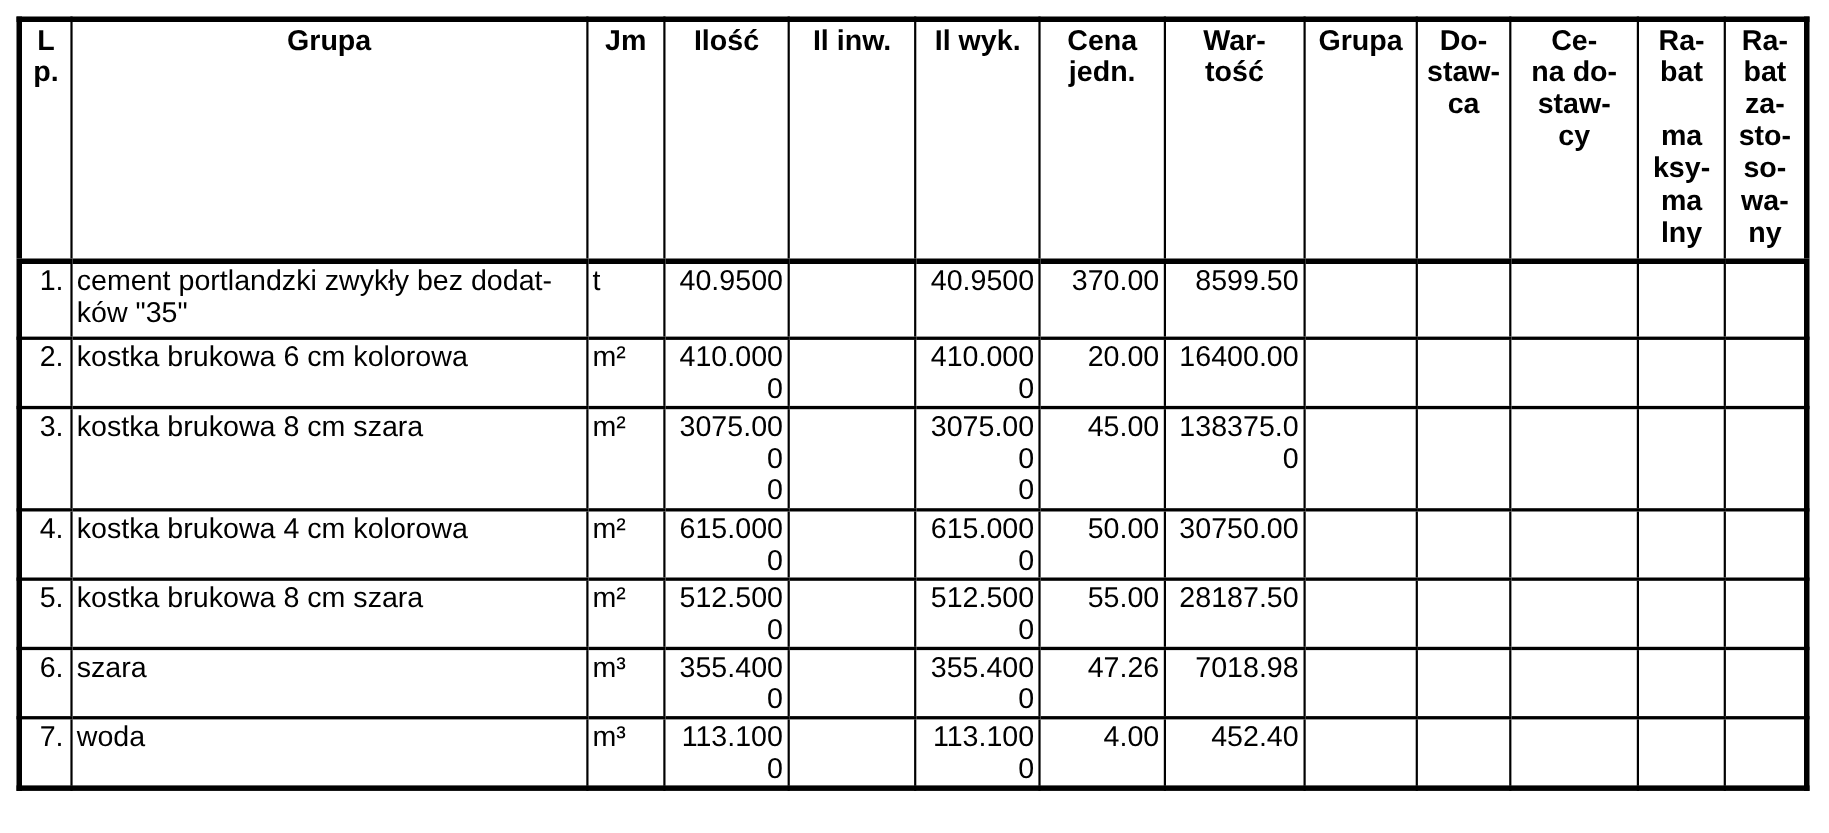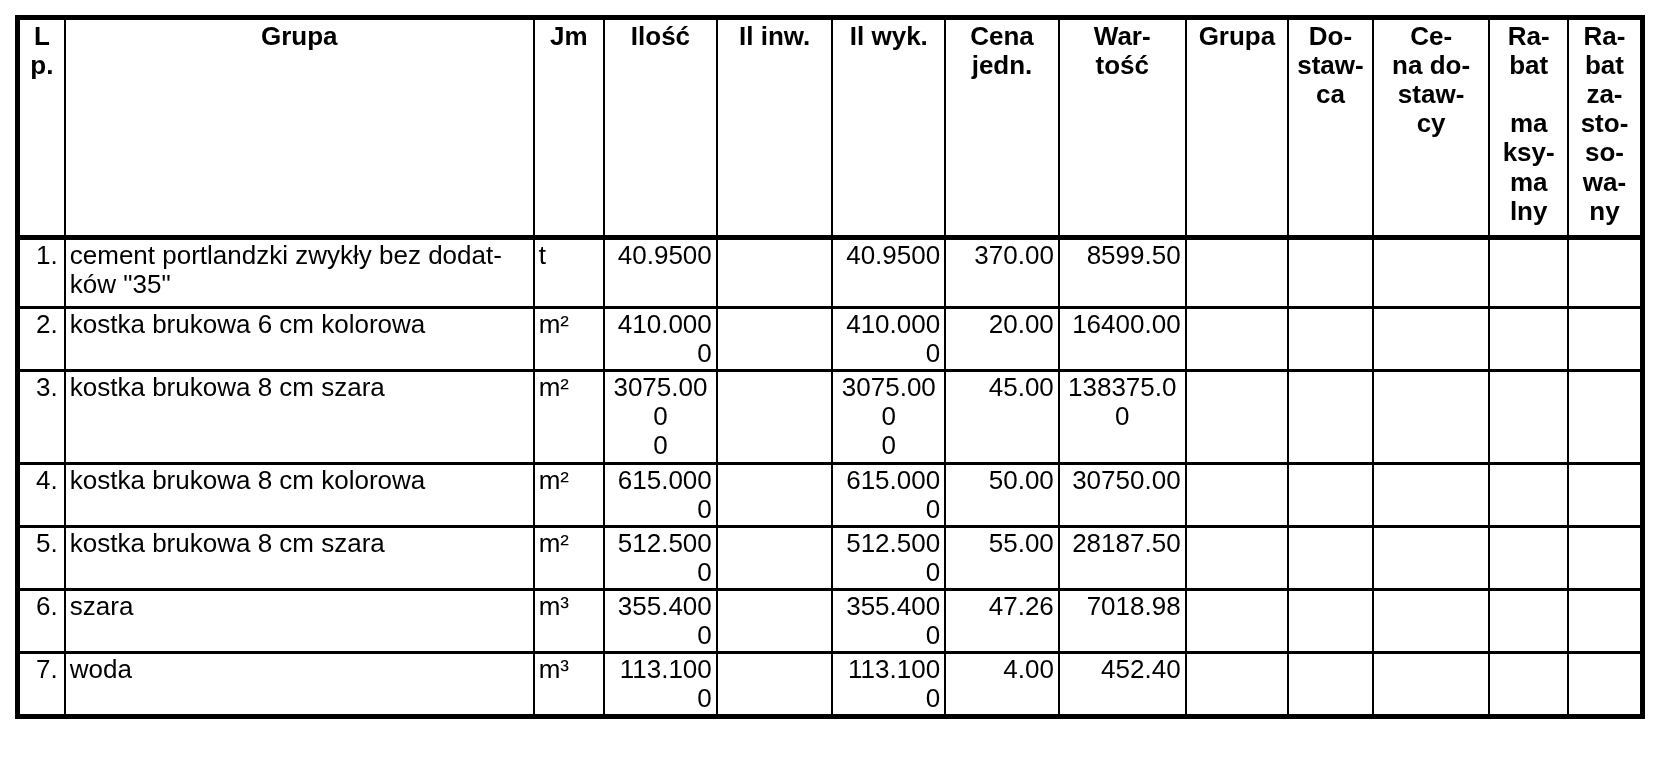--- a/index.html
+++ b/index.html
@@ -37,21 +37,21 @@
     padding-top:2px;
   }
   tr.banner-row td{
     border-bottom-width:5px;
     text-align:center;
     padding:2px 0 4px 0;
     white-space:nowrap;
   }
   tr.banner-row .banner-line{line-height:29px;}
   td.num{text-align:right;}
-  td.center{text-align:center;white-space:pre-line;}
+  td.center{white-space:pre-line;}
   td.nazwa{white-space:pre-line;text-align:left;}
   td.lp{padding-right:6px;}
   tr.row-1 td{height:64px;}
 </style>
 </head>
 <body>
 
 <div class="sheet">
   <table>
     <colgroup id="colgroup">
@@ -151,21 +151,21 @@
           <td class="num center">138375.0
 0</td>
           <td></td>
           <td></td>
           <td></td>
           <td></td>
           <td></td>
         </tr>
         <tr class="data-row row-4">
           <td class="num lp">4.</td>
-          <td class="nazwa">kostka brukowa 8 cm kolorowa</td>
+          <td class="nazwa">kostka brukowa 4 cm kolorowa</td>
           <td>m²</td>
           <td class="num">615.0000</td>
           <td class="num"></td>
           <td class="num">615.0000</td>
           <td class="num">50.00</td>
           <td class="num">30750.00</td>
           <td></td>
           <td></td>
           <td></td>
           <td></td>

